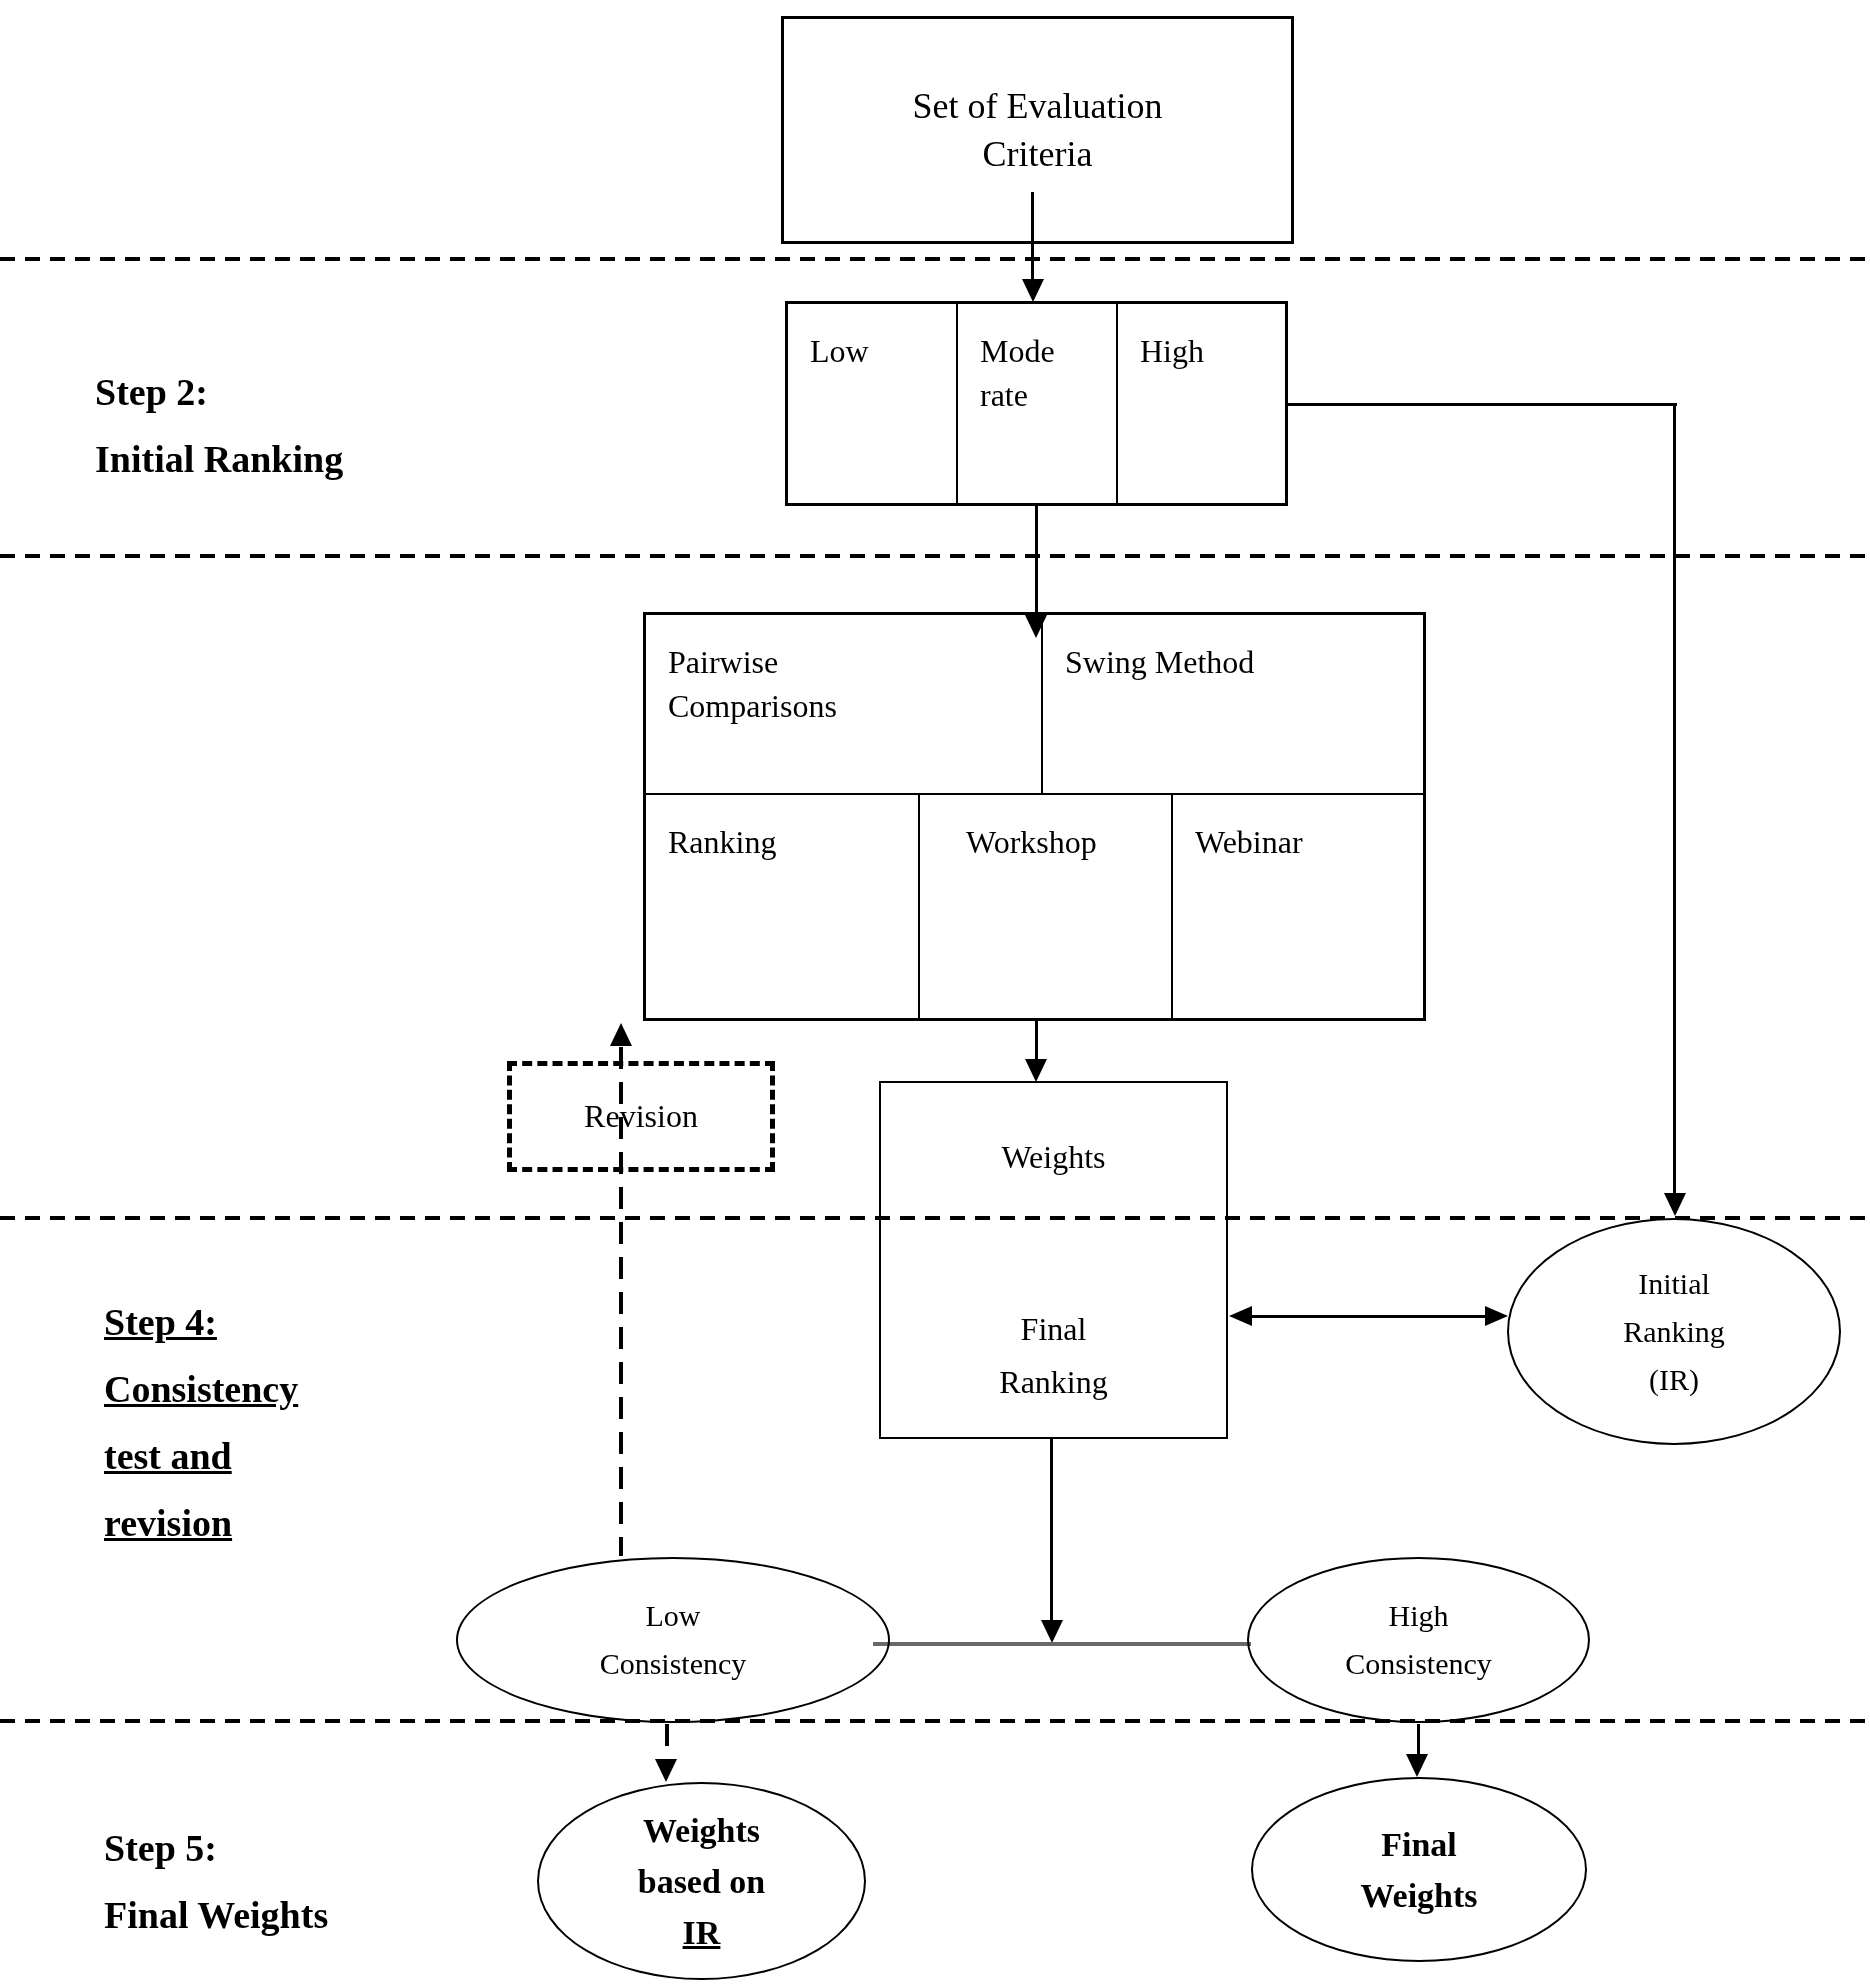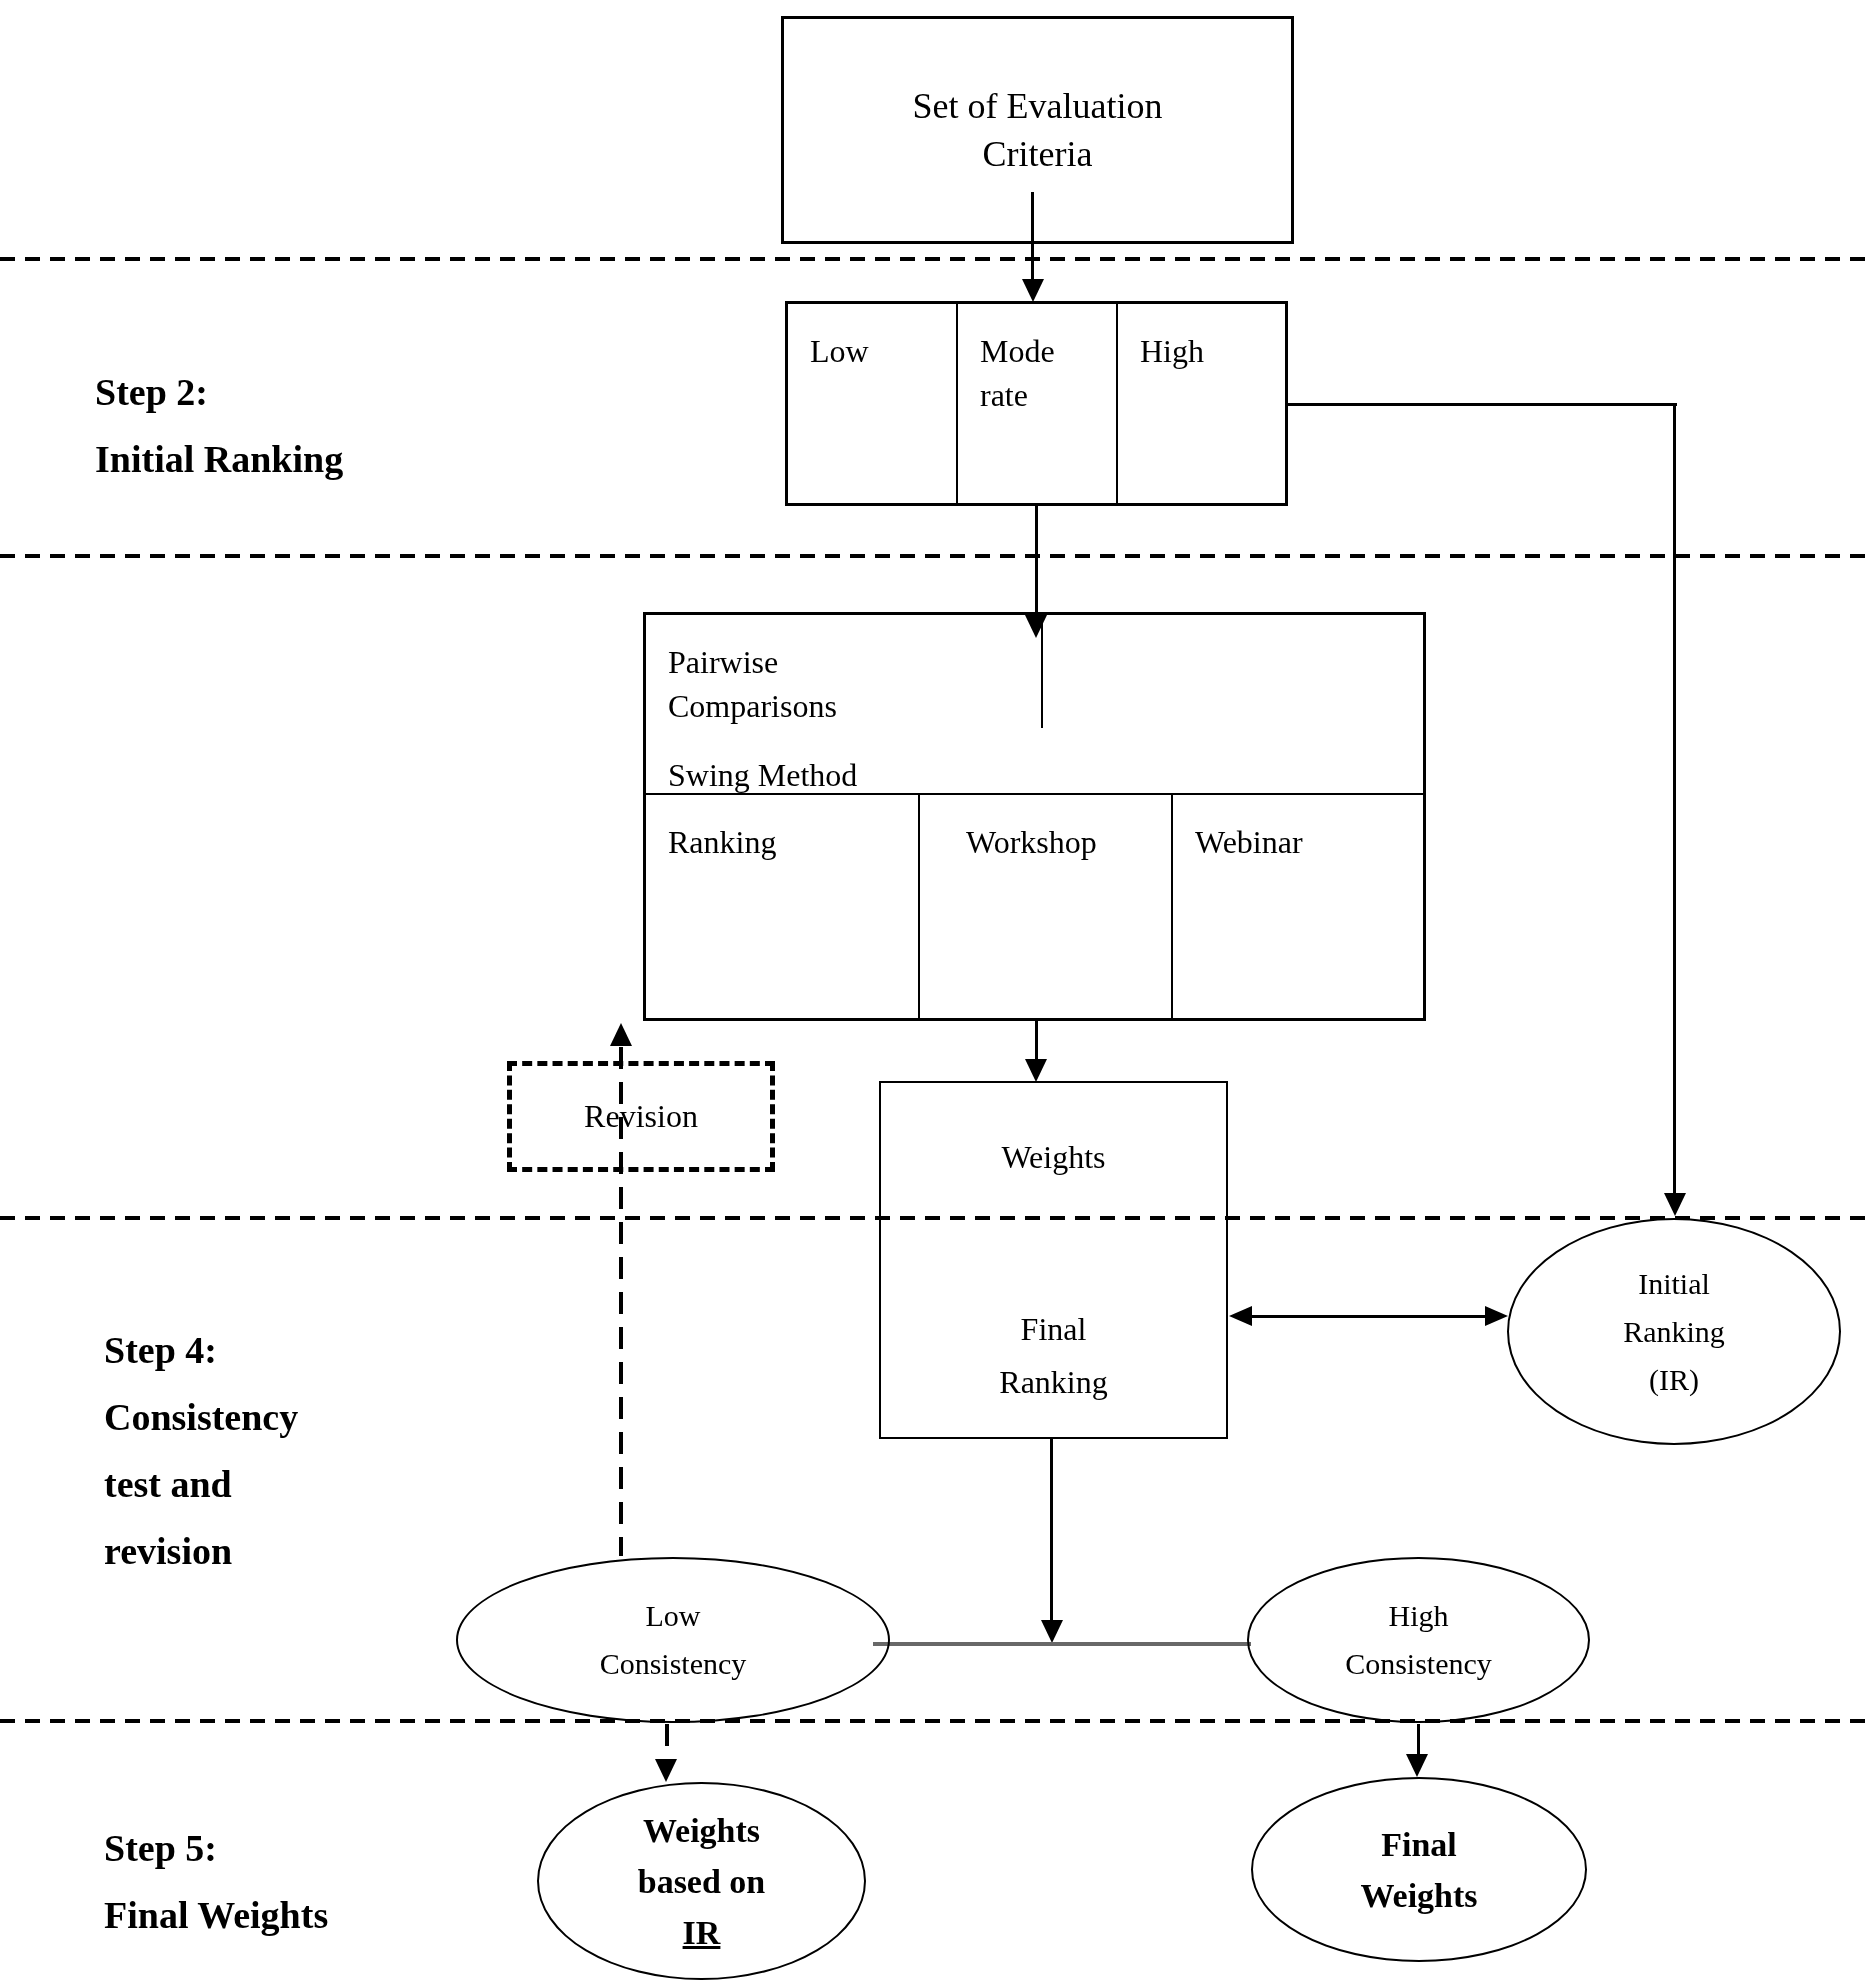--- a/index.html
+++ b/index.html
@@ -56,21 +56,21 @@
 
 <div id="canvas">
 
   <div class="sep" style="top:257px;"></div>
   <div class="sep" style="top:554px;"></div>
   <div class="sep" style="top:1216px;"></div>
   <div class="sep" style="top:1719px;"></div>
 
   <div class="step-label" style="left:95px;top:359px;">Step 2:
 Initial Ranking</div>
-  <div class="step-label" style="left:104px;top:1317px;">Step 4:
+  <div class="step-label" style="left:104px;top:1289px;text-decoration:underline;">Step 4:
 Consistency
 test and
 revision</div>
   <div class="step-label" style="left:104px;top:1815px;">Step 5:
 Final Weights</div>
 
   <div class="ln" style="left:1031px;top:192px;width:2.9px;height:89px;"></div>
   <div class="ah ah-down" style="left:1022px;top:279px;"></div>
 
   <div class="ln" style="left:1035px;top:505px;width:2.9px;height:114px;"></div>
@@ -107,21 +107,21 @@
   </div>
 
   <div class="box cellrow" style="left:785px;top:301px;width:503px;height:205px;">
     <div class="cell cdiv" style="width:170px;">Low</div>
     <div class="cell cdiv" style="width:160px;">Mode
 rate</div>
     <div class="cell" style="flex:1;">High</div>
   </div>
 
   <div class="box" style="left:643px;top:612px;width:783px;height:409px;display:flex;flex-direction:column;">
-    <div class="cellrow" style="height:180px;border-bottom:2.9px solid #000;flex-direction:column;">
+    <div class="cellrow" style="height:180px;border-bottom:2.9px solid #000;">
       <div class="cell cdiv" style="width:397px;">Pairwise
 Comparisons</div>
       <div class="cell" style="flex:1;">Swing  Method</div>
     </div>
     <div class="cellrow" style="flex:1;">
       <div class="cell cdiv" style="width:274px;">Ranking</div>
       <div class="cell cdiv" style="width:253px;padding-left:46px;">Workshop</div>
       <div class="cell" style="flex:1;">Webinar</div>
     </div>
   </div>

